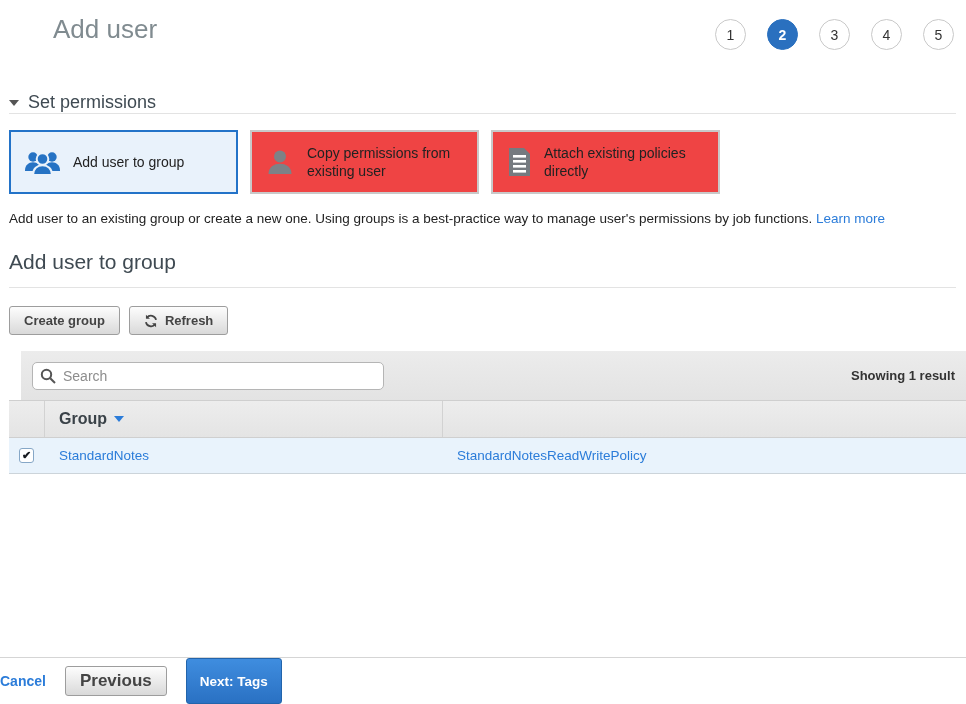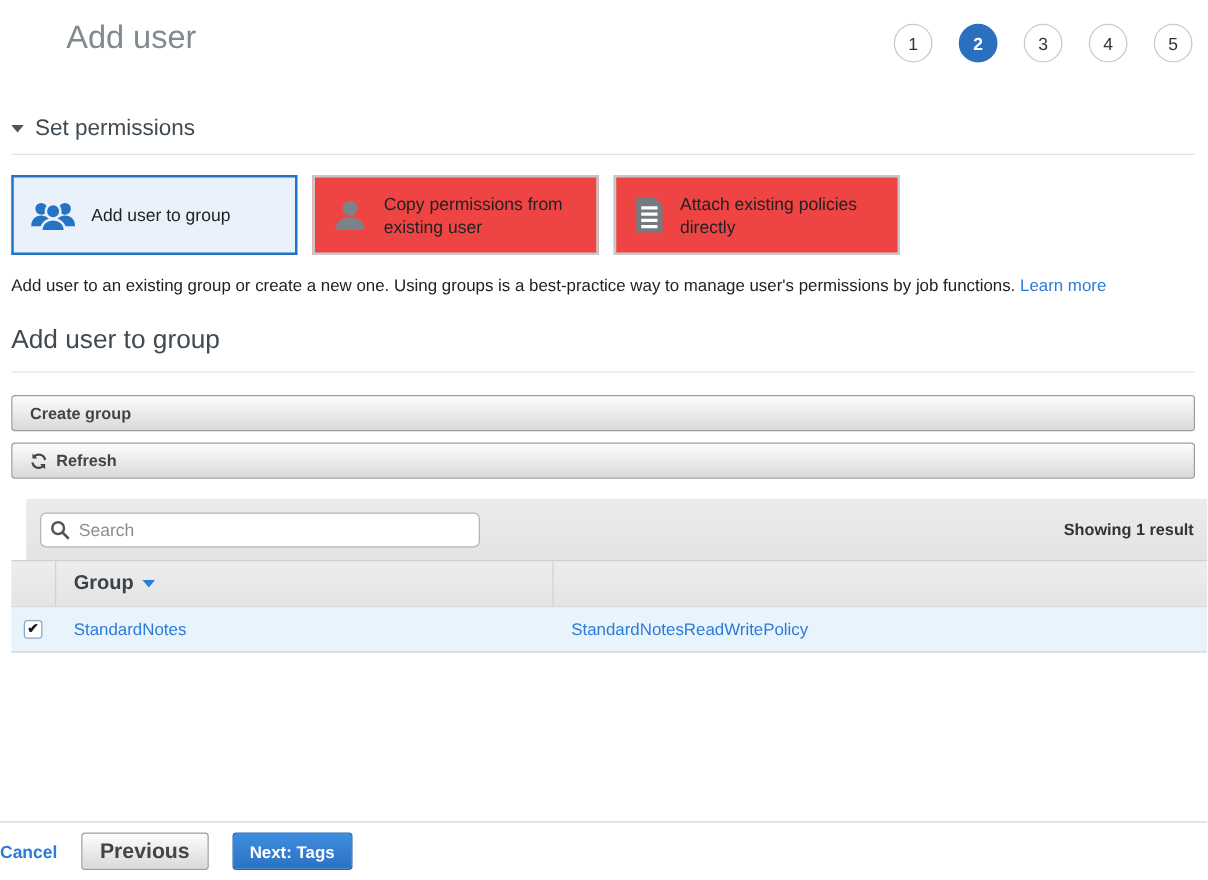--- a/index.html
+++ b/index.html
@@ -15,21 +15,21 @@
   .steps { display:flex; gap:21px; margin-top:5px; }
   .step {
     width:31px; height:31px; border-radius:50%; background:#fff;
     border:1px solid #c9c9c9; display:flex; align-items:center; justify-content:center;
     font-size:14px; color:#333;
   }
   .step.active { background:#2a70bf; border-color:#2a70bf; color:#fff; font-weight:bold; }
 
   
   .sp-head {
-    margin:42px 10px 0 9px; padding-bottom:10px; border-bottom:1px solid #e3e3e3;
+    margin:42px 10px 0 9px; border-bottom:1px solid #e3e3e3;
     display:flex; align-items:center; gap:9px; font-size:18px; color:#3f4a52;
   }
   .tri-down { width:0; height:0; border-left:5px solid transparent; border-right:5px solid transparent; border-top:6px solid #555; }
 
   .cards { display:flex; gap:12px; margin:16px 10px 0 9px; }
   .card {
     width:229px; height:64px; border:2px solid #c9c9c9; background:#ef4444;
     display:flex; align-items:center; gap:12px; padding:0 10px 0 13px; cursor:pointer;
   }
   .card.selected { border-color:#2373c8; background:#e9f2fb; }
@@ -37,28 +37,28 @@
   .card .ic { flex:0 0 auto; display:flex; }
 
   .desc { margin:17px 10px 0 9px; font-size:13.5px; color:#222; }
   a.link { color:#2b7cd9; text-decoration:none; cursor:pointer; }
   .sec-title {
     margin:24px 10px 0 9px; font-size:21px; font-weight:400; color:#3f4a52;
     padding-bottom:13px; border-bottom:1px solid #e3e3e3;
   }
 
   
-  .actions { display:flex; gap:9px; margin:18px 10px 0 9px;flex-direction:column; }
+  .actions { display:flex; gap:9px; margin:18px 10px 0 9px; }
   .aws-btn {
     display:inline-flex; align-items:center; gap:7px; height:29px; padding:0 14px;
     font-family:"Liberation Sans", sans-serif; font-size:13px; font-weight:bold; color:#444;
     background:linear-gradient(#fdfdfd,#d9d9d9); border:1px solid #9d9d9d; border-radius:3px; cursor:pointer;
   }
   .btn-primary {
-    display:inline-flex; align-items:center; height:30px; padding:0 13px;
+    display:inline-flex; align-items:center; height:46px; padding:0 13px;
     font-family:"Liberation Sans", sans-serif; font-size:13.5px; font-weight:bold; color:#fff;
     background:linear-gradient(#3f8ddf,#2a71c3); border:1px solid #2264ab; border-radius:3px; cursor:pointer;
   }
 
   
   .table-wrap { margin:16px 0 0 9px; width:957px; }
   .toolbar {
     height:49px; background:linear-gradient(#ececec,#e3e3e3);
     display:flex; align-items:center; justify-content:space-between; padding:0 11px;margin-left:12px;
   }

